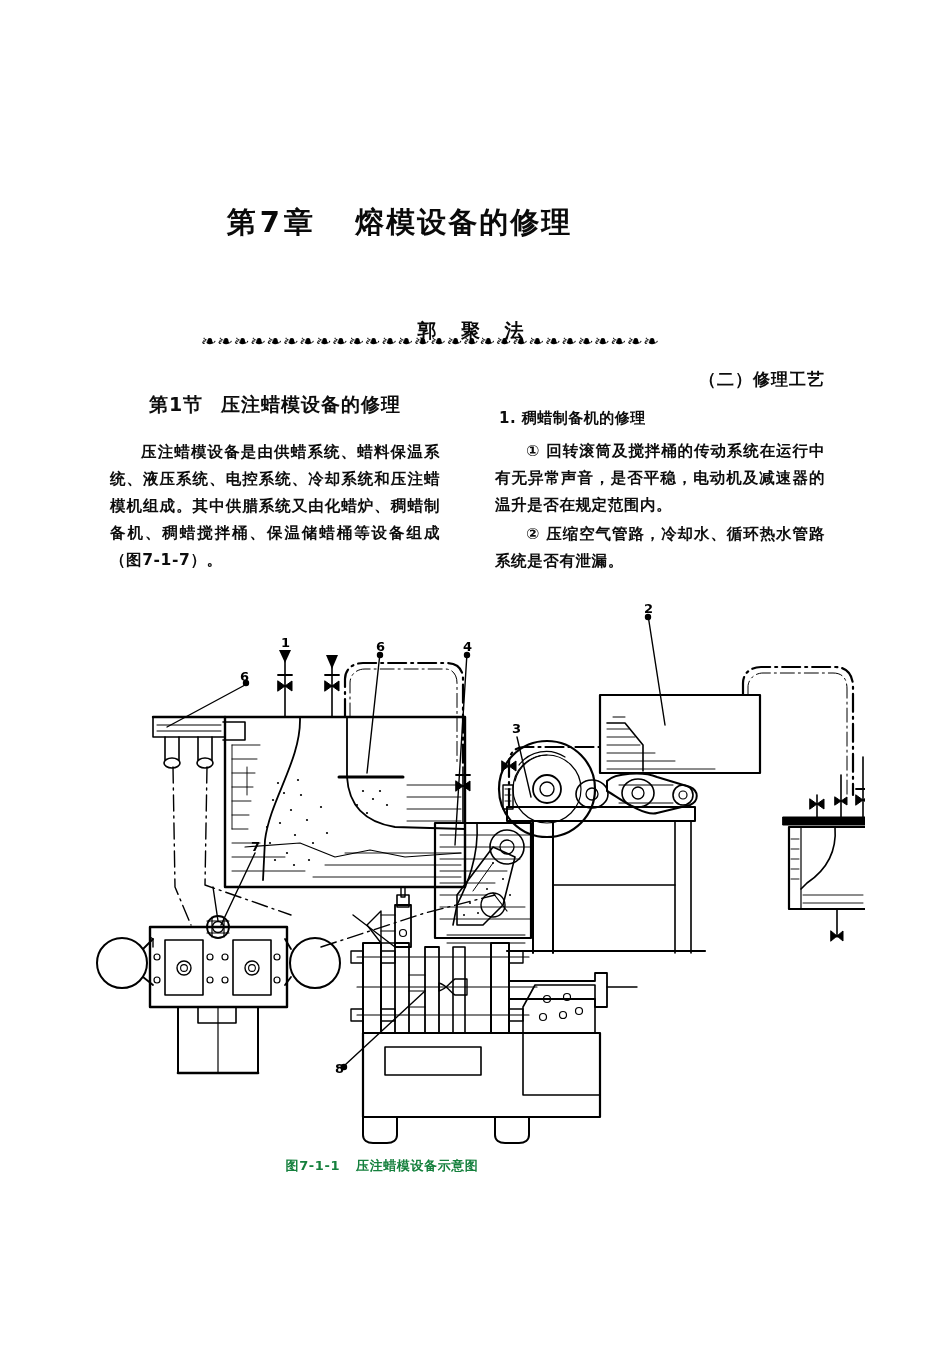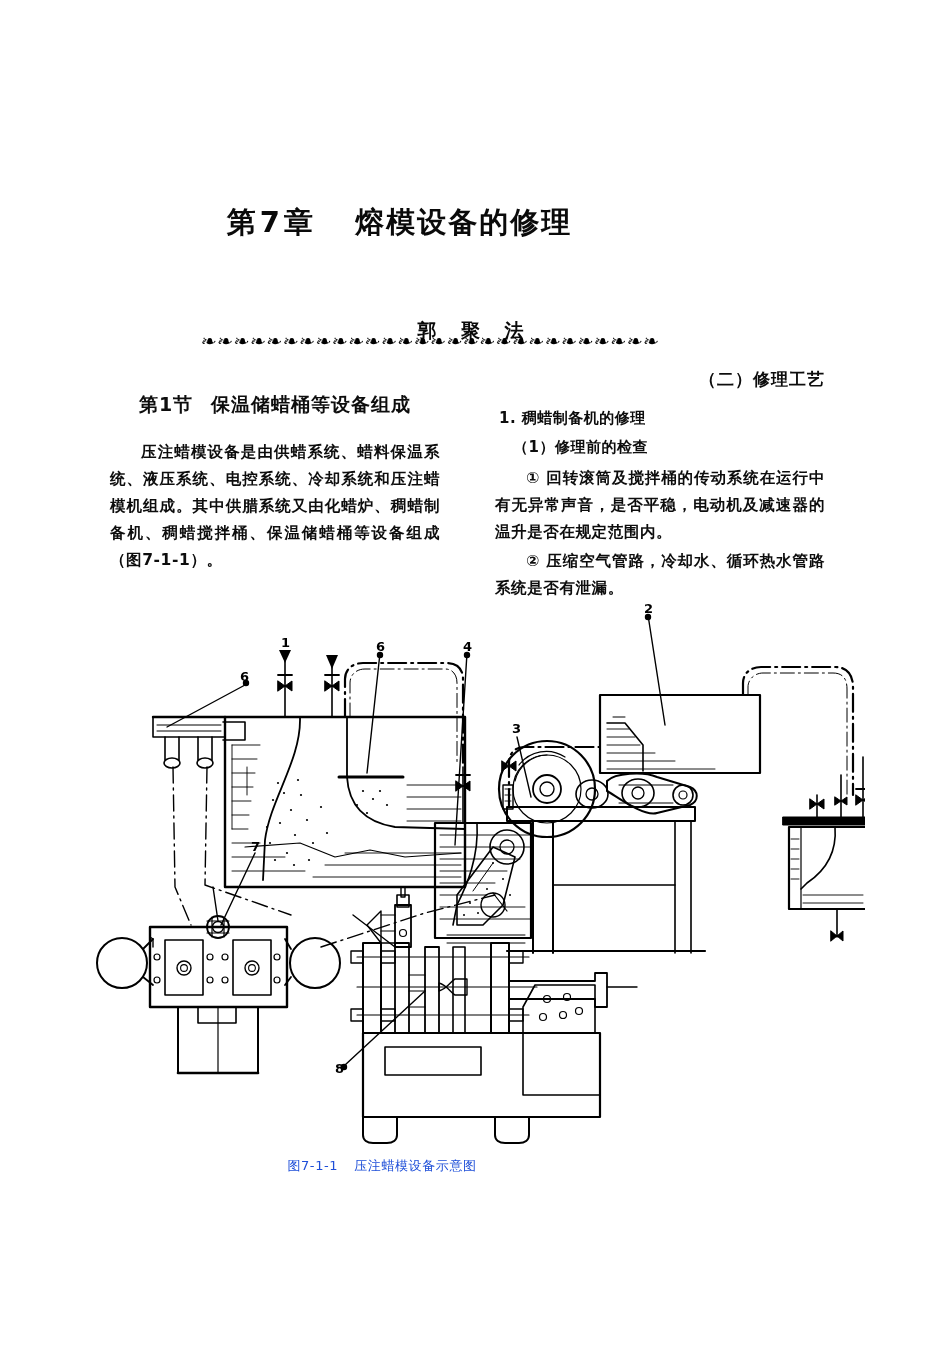--- a/index.html
+++ b/index.html
@@ -131,22 +131,22 @@
   }
   #figure svg { display: block; }
 
   .fig-caption {
     position: absolute;
     left: 0;
     top: 1157px;
     width: 764px;
     text-align: center;
     font-size: 13px;
-    font-weight: normal;
-    color: #1d4ed8;
+    font-weight: bold;
+    color: #15803d;
     letter-spacing: 0.6px;
   }
   .fig-caption .cap-gap { display: inline-block; width: 16px; }
   .fig-legend {
     position: absolute;
     left: 0;
     width: 950px;
     text-align: center;
     font-size: 13px;
     font-weight: bold;
@@ -175,29 +175,28 @@
   </div>
 
   <div class="author">郭 聚 法</div>
 
   <div class="divider">
     <span>❧❧❧❧❧❧❧❧❧❧❧❧❧❧❧❧❧❧❧❧❧❧❧❧❧❧❧❧❧❧</span>
   </div>
 
   <div class="col col-left">
     <div class="sec-title">
-      <span>第1节</span><span class="spacer"></span><span>保温储蜡桶等设备组成</span>
+      <span>第1节</span><span class="spacer"></span><span>压注蜡模设备的修理</span>
     </div>
-    <p class="body indent">压注蜡模设备是由供蜡系统、蜡料保温系统、液压系统、电控系统、冷却系统和压注蜡模机组成。其中供腊系统又由化蜡炉、稠蜡制备机、稠蜡搅拌桶、保温储蜡桶等设备组成（图7-1-1）。</p>
+    <p class="body indent">压注蜡模设备是由供蜡系统、蜡料保温系统、液压系统、电控系统、冷却系统和压注蜡模机组成。其中供腊系统又由化蜡炉、稠蜡制备机、稠蜡搅拌桶、保温储蜡桶等设备组成（图7-1-7）。</p>
   </div>
 
   <div class="col col-right">
     <div class="sub-title-r">（二）修理工艺</div>
     <div class="item-title">1. 稠蜡制备机的修理</div>
-    <div class="item-sub">（1）修理前的检查</div>
     <p class="body indent">① 回转滚筒及搅拌桶的传动系统在运行中有无异常声音，是否平稳，电动机及减速器的温升是否在规定范围内。</p>
     <p class="body indent">② 压缩空气管路，冷却水、循环热水管路系统是否有泄漏。</p>
   </div>
 
   <div id="figure">
     <svg width="770" height="570" viewBox="0 0 770 570" xmlns="http://www.w3.org/2000/svg">
       <g fill="none" stroke="#000" stroke-width="1.6" stroke-linecap="round" stroke-linejoin="round">
 
         <g>
 

